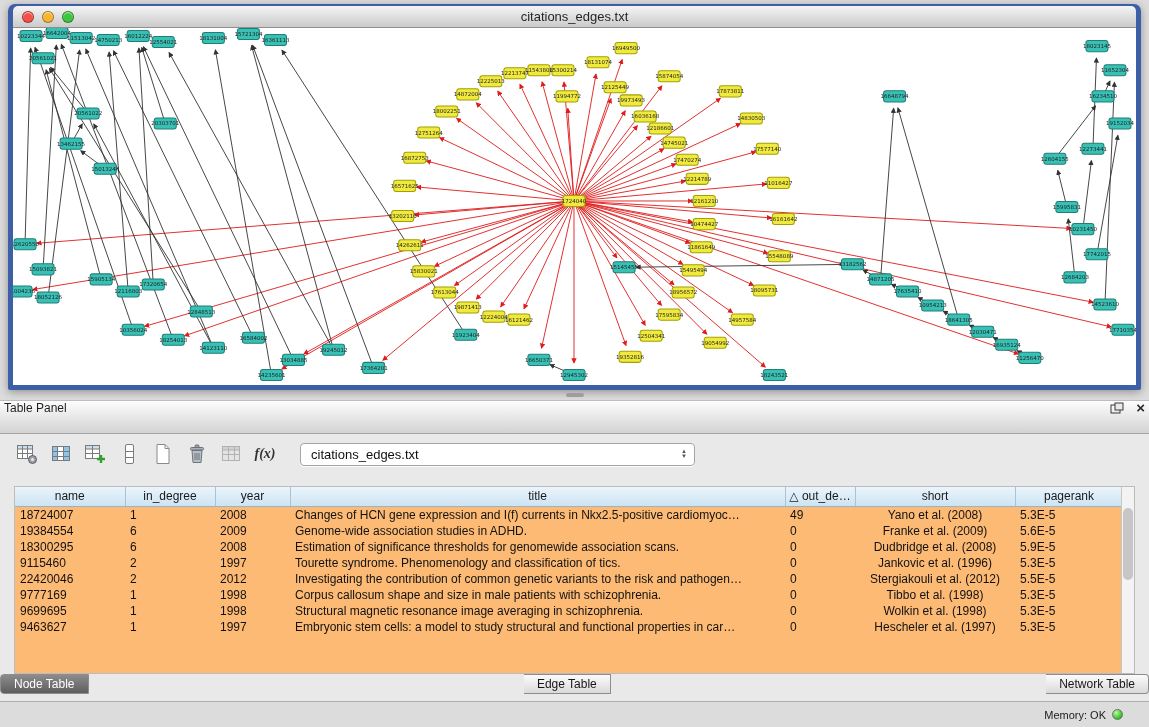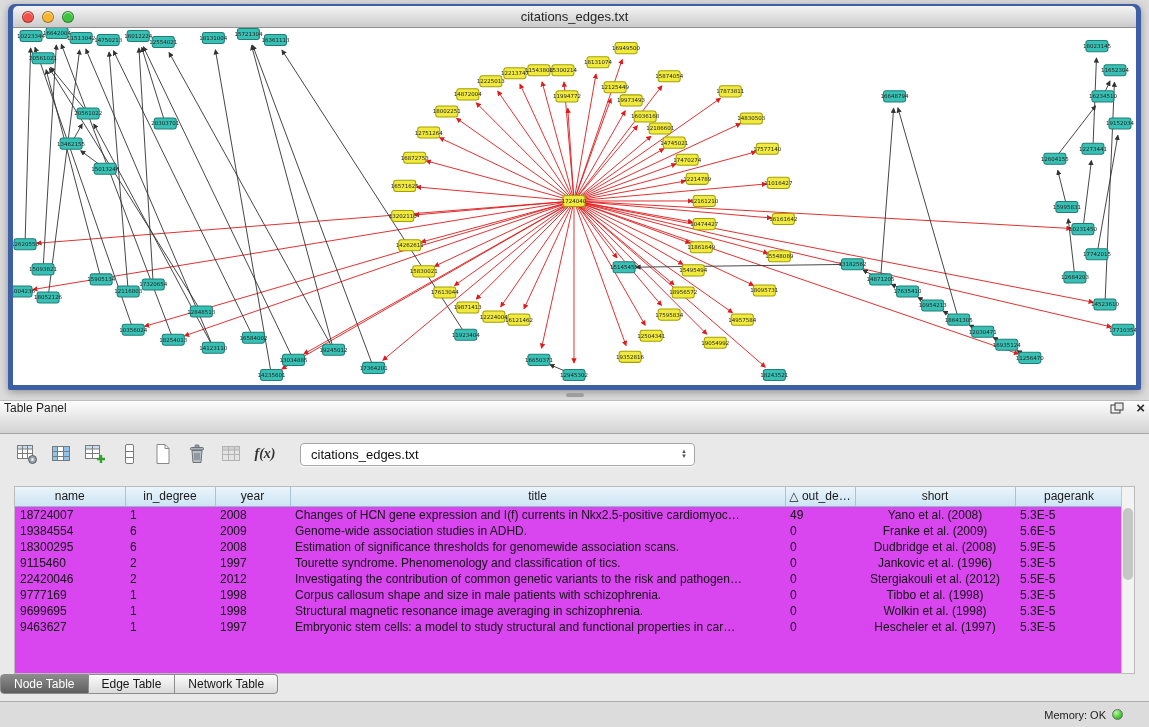--- a/index.html
+++ b/index.html
@@ -39,32 +39,32 @@
   .panel-close{font-size:15px;font-weight:bold;color:#2b2b2b;line-height:14px;cursor:default}
 
   .toolbar{display:flex;align-items:center;margin:4px 0 0 12px;height:32px}
   .tool-btn{width:30px;height:30px;display:flex;align-items:center;justify-content:center;margin-right:4px;border-radius:4px}
   .fx{font-family:"Liberation Serif",serif;font-style:italic;font-weight:bold;font-size:14px;color:#333}
   .combo{margin-left:16px;width:395px;height:23px;background:#fff;border:1px solid #a6a6a6;border-radius:4px;
     display:flex;align-items:center;padding:0 7px 0 10px;box-shadow:0 1px 0 rgba(255,255,255,.8)}
   .combo-text{font-size:13px;color:#101010;flex:1}
   .combo-arrows{display:flex;flex-direction:column;font-size:6px;line-height:5px;color:#555;letter-spacing:0}
 
-  .table-wrap{position:absolute;left:14px;top:85px;width:1121px;height:188px;background:#d946ef;
+  .table-wrap{position:absolute;left:14px;top:85px;width:1121px;height:188px;background:#fdba74;
     border:1px solid #bcbcbc;overflow:hidden}
   table{border-collapse:collapse;table-layout:fixed;width:1108px;font-size:12px}
   th{height:19px;background:linear-gradient(#eaf4fb,#cde4f3);border-right:1px solid #a9c3d6;
     border-bottom:1px solid #96b4c9;font-weight:normal;font-size:12px;color:#1a1a1a;
     overflow:hidden;white-space:nowrap;text-align:center}
   td{height:16px;line-height:16px;padding:0 5px;white-space:nowrap;overflow:hidden;color:#121212;font-size:12px}
   td.c5{text-align:center}
   .vscroll{position:absolute;right:0;top:0;bottom:0;width:13px;background:#f3f3f3;border-left:1px solid #c7c7c7}
   .vthumb{position:absolute;left:1px;top:21px;width:10px;height:72px;background:#c6c6c6;border-radius:5px}
 
-  .tabs{position:absolute;left:0;right:0;bottom:7px;display:flex;justify-content:flex-start}
+  .tabs{position:absolute;left:0;right:0;bottom:7px;display:flex;justify-content:space-between}
   .tab{height:20px;padding:0 13px;font-size:12px;display:flex;align-items:center;border:1px solid #8d8d8d;
     background:linear-gradient(#fbfbfb,#dadada);color:#161616;border-left-width:0}
   .tab:first-child{border-radius:4px 0 0 4px;border-left-width:1px}
   .tab:last-child{border-radius:0 4px 4px 0}
   .tab.active{background:linear-gradient(#8b8b8b,#5e5e5e);color:#fff}
 
   .statusbar{position:absolute;left:0;top:702px;width:1149px;height:25px;display:flex;align-items:center;
     justify-content:flex-end;padding:0 26px;gap:6px}
   .mem-label{font-size:11px;color:#1c1c1c}
   .mem-dot{width:11px;height:11px;border-radius:50%;border:1px solid #6f6f6f;

